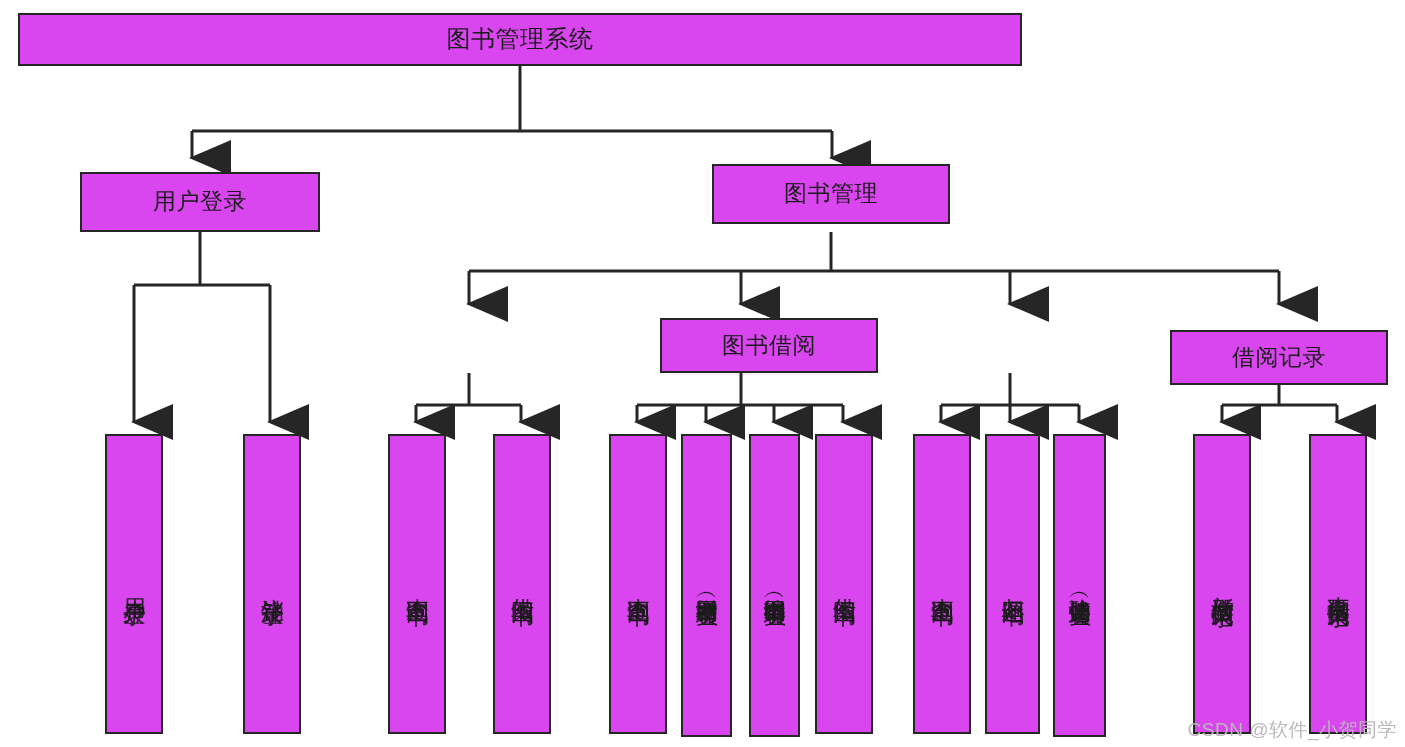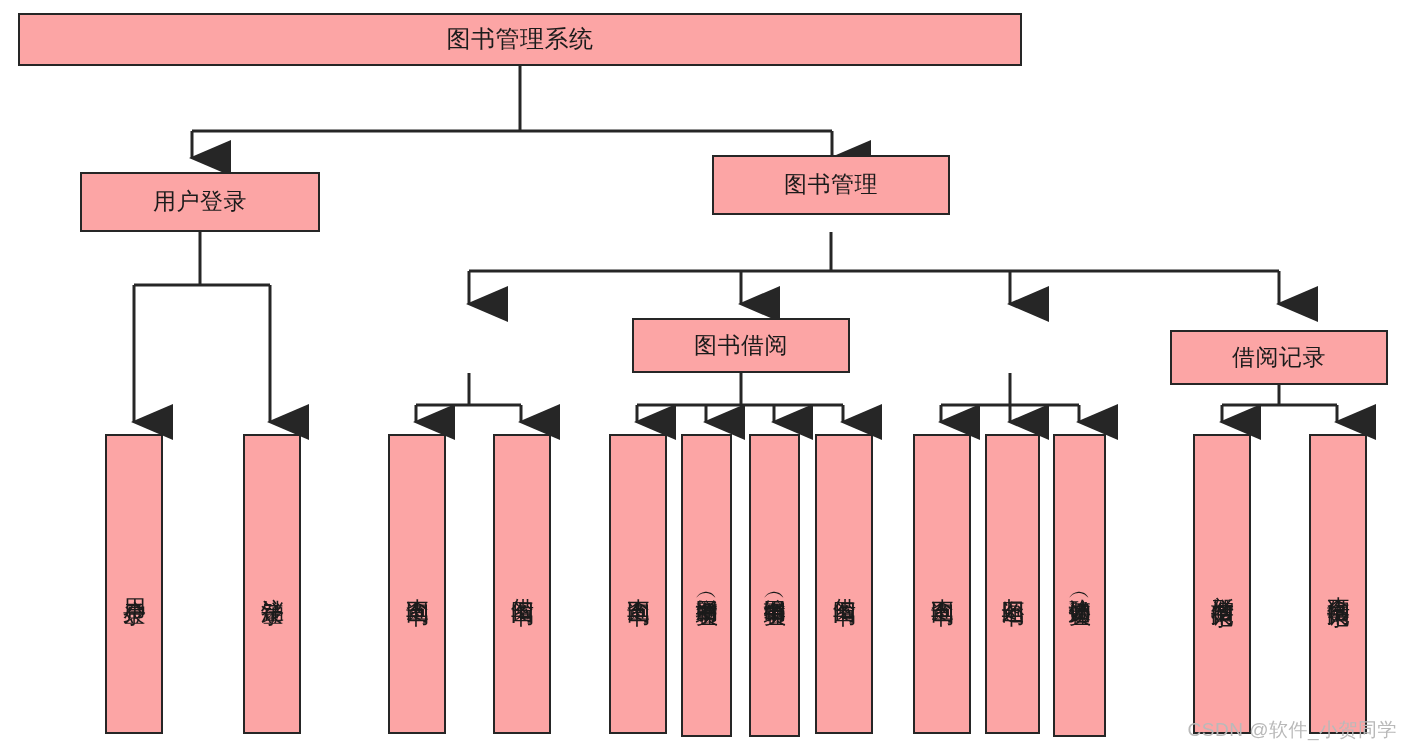--- a/index.html
+++ b/index.html
@@ -20,21 +20,21 @@
   svg#edges {
     position: absolute;
     left: 0;
     top: 0;
     width: 1405px;
     height: 747px;
   }
   .node {
     position: absolute;
     box-sizing: border-box;
-    background: #fca5a5;
+    background: #d946ef;
     border: 2px solid #262626;
     display: flex;
     align-items: center;
     justify-content: center;
     z-index: 2;
   }
   .node .label {
     color: #1b1b1b;
     text-align: center;
     line-height: 1.18;
@@ -128,25 +128,25 @@
     </g>
   </svg>
 
   <div class="node root horiz" style="left:18px; top:13px; width:1004px; height:53px;">
     <span class="label">图书管理系统</span>
   </div>
 
   <div class="node horiz" style="left:80px; top:172px; width:240px; height:60px;">
     <span class="label">用户登录</span>
   </div>
-  <div class="node horiz" style="left:712px; top:155px; width:238px; height:60px;">
+  <div class="node horiz" style="left:712px; top:164px; width:238px; height:60px;">
     <span class="label">图书管理</span>
   </div>
 
-  <div class="node horiz" style="left:632px; top:318px; width:218px; height:55px;">
+  <div class="node horiz" style="left:660px; top:318px; width:218px; height:55px;">
     <span class="label">图书借阅</span>
   </div>
   <div class="node horiz" style="left:1170px; top:318px; width:218px; height:55px;margin-top:12px;">
     <span class="label">借阅记录</span>
   </div>
 
   <div class="node vert" style="left:105px; top:434px; width:58px; height:300px;">
     <span class="label">用户登录</span>
   </div>
   <div class="node vert" style="left:243px; top:434px; width:58px; height:300px;">

